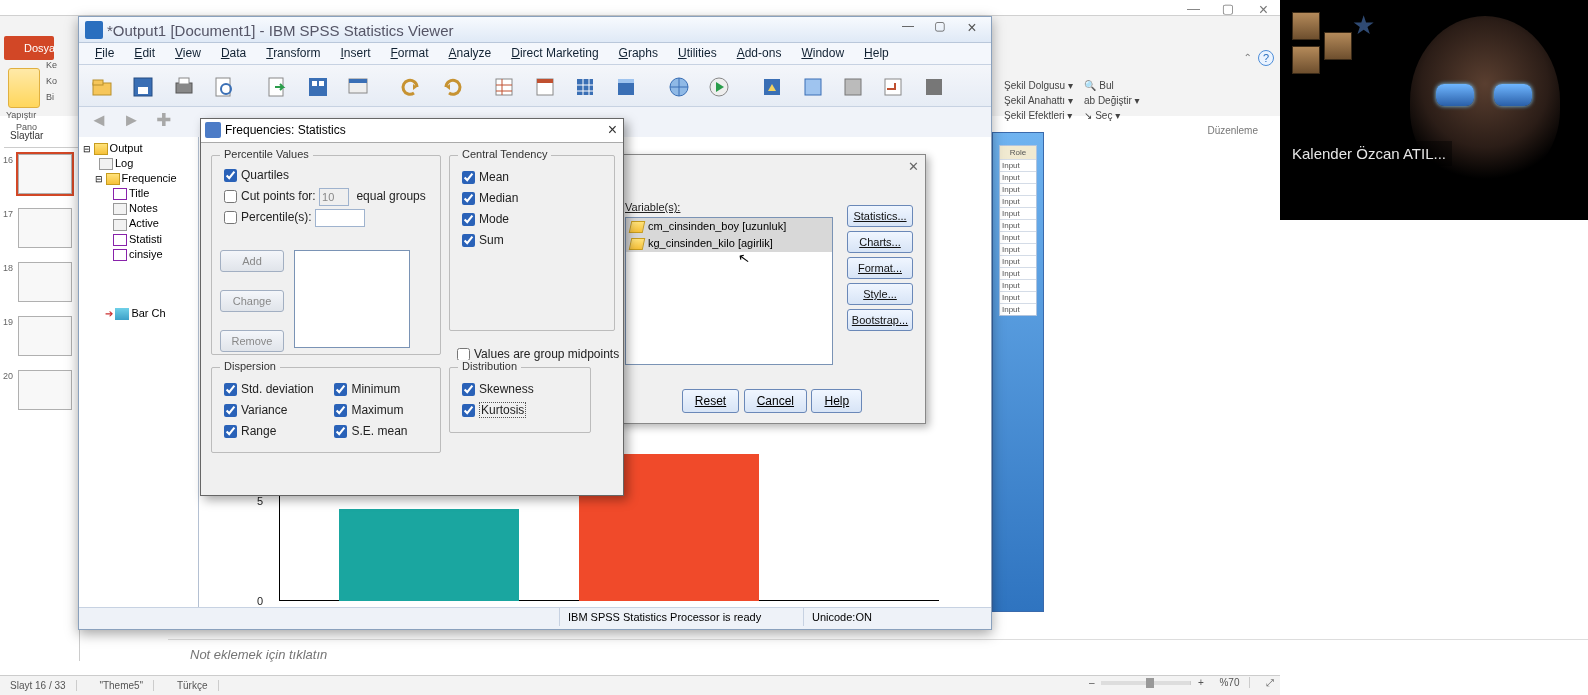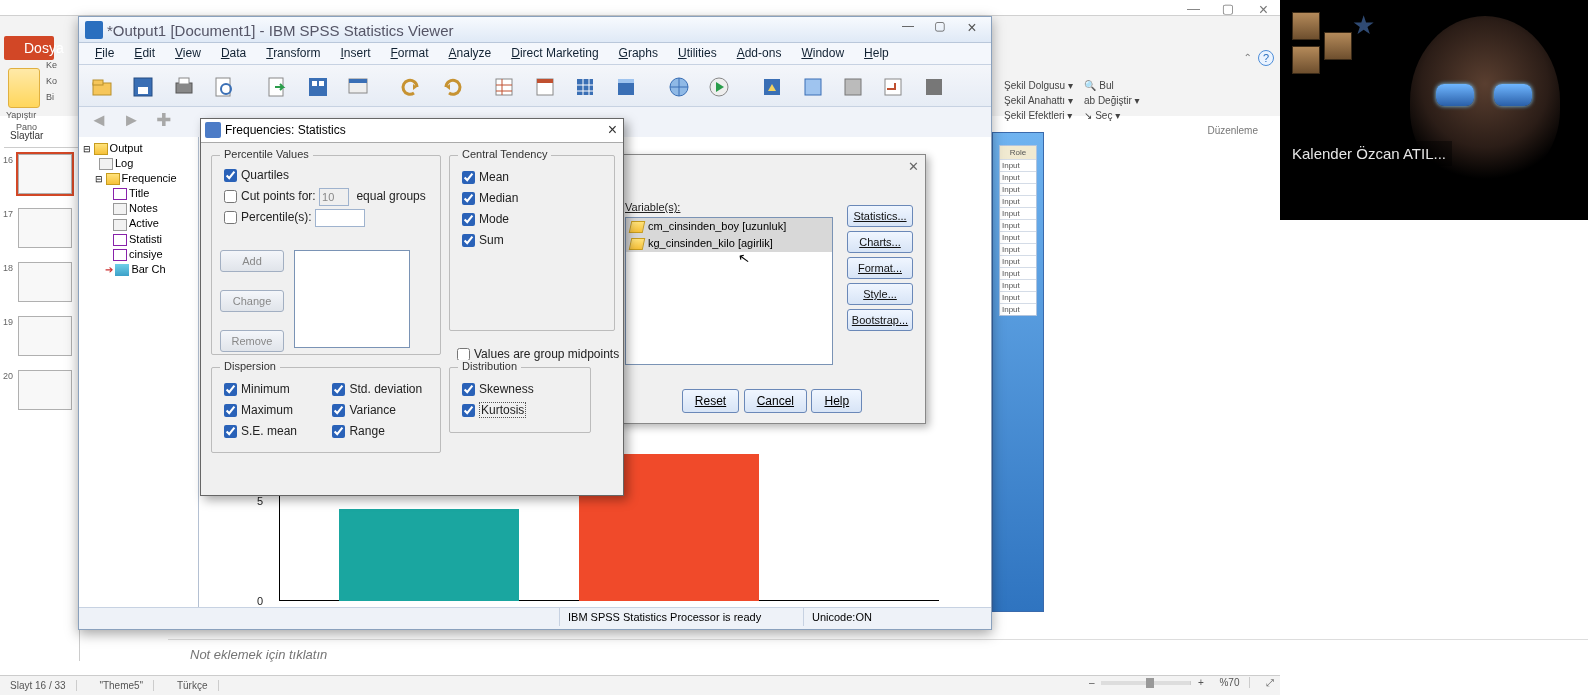--- a/index.html
+++ b/index.html
@@ -3,21 +3,21 @@
 <meta charset="utf-8">
 <style>
   * { box-sizing: border-box; font-family: "Segoe UI", Tahoma, sans-serif; }
   body { margin:0; width:1588px; height:695px; background:#fff; overflow:hidden; position:relative; }
   
   .pp-top { position:absolute; left:0; top:0; width:1280px; height:16px; background:#fff; border-bottom:1px solid #d0d0d0; font-size:10px; }
   .pp-top .pp-close { position:absolute; right:12px; top:1px; font-size:16px; color:#777; }
   .pp-top .pp-max  { position:absolute; right:46px; top:1px; font-size:13px; color:#777; }
   .pp-top .pp-min  { position:absolute; right:80px; top:1px; font-size:13px; color:#777; }
   .pp-ribbon { position:absolute; left:0; top:16px; width:1280px; height:100px; background:#f3f3f3; }
-  .pp-file { position:absolute; left:4px; top:20px; width:50px; height:24px; background:#d24726; color:#fff; font-size:14px; text-align:center; line-height:24px; border-radius:2px;padding-left:20px; }
+  .pp-file { position:absolute; left:4px; top:20px; width:50px; height:24px; background:#d24726; color:#fff; font-size:11px; text-align:center; line-height:24px; border-radius:2px;padding-left:20px; }
   .pp-ribbon-paste { position:absolute; left:8px; top:52px; width:32px; height:40px; background:linear-gradient(#ffe9a8,#ffd65c); border:1px solid #e0b040; border-radius:3px; }
   .pp-ribbon-label { position:absolute; font-size:9px; color:#555; }
   .pp-slaytlar { position:absolute; left:4px; top:124px; font-size:10px; color:#333; padding:6px; border-bottom:1px solid #ccc; width:74px; }
   .pp-slides { position:absolute; left:0; top:148px; width:80px; bottom:34px; overflow:hidden; background:#fff; border-right:1px solid #ccc; }
   .pp-slide { margin:6px 6px 14px 18px; width:54px; height:40px; border:1px solid #b0b0b0; background:#f8f8f8; position:relative; }
   .pp-slide.sel { outline:2px solid #d24726; }
   .pp-slide-num { position:absolute; left:-16px; top:0; font-size:9px; color:#666; }
   .pp-status { position:absolute; left:0; bottom:0; width:1280px; height:20px; background:#f3f3f3; border-top:1px solid #ccc; font-size:10px; color:#555; line-height:20px; }
   .pp-status span { margin:0 10px; border-right:1px solid #ccc; padding-right:10px; }
   .pp-notes-bar { position:absolute; left:168px; right:0; bottom:22px; height:34px; background:#fff; border-top:1px solid #ddd; }
@@ -297,21 +297,21 @@
   <div class="spss-body">
     <div class="spss-tree">
       <div class="tree-item"><span style="font-size:9px;">⊟</span> <span class="ticon ti-out"></span><span>Output</span></div>
       <div class="tree-item" style="padding-left:18px;"><span class="ticon ti-log"></span><span>Log</span></div>
       <div class="tree-item" style="padding-left:14px;"><span style="font-size:9px;">⊟</span> <span class="ticon ti-out"></span><span>Frequencie</span></div>
       <div class="tree-item" style="padding-left:32px;"><span class="ticon ti-stat"></span><span>Title</span></div>
       <div class="tree-item" style="padding-left:32px;"><span class="ticon ti-log"></span><span>Notes</span></div>
       <div class="tree-item" style="padding-left:32px;"><span class="ticon ti-log"></span><span>Active</span></div>
       <div class="tree-item" style="padding-left:32px;"><span class="ticon ti-stat"></span><span>Statisti</span></div>
       <div class="tree-item" style="padding-left:32px;"><span class="ticon ti-stat"></span><span>cinsiye</span></div>
-      <div class="tree-item" style="padding-left:24px;"><span class="tree-arrow">➔</span><span class="ticon ti-chart"></span><span>Bar Ch</span></div>
+      <div class="tree-item" style="padding-left:24px;margin-top:44px;"><span class="tree-arrow">➔</span><span class="ticon ti-chart"></span><span>Bar Ch</span></div>
     </div>
     <div class="spss-output">
       <div class="chart-area">
         <div class="chart-yaxis"></div>
         <div class="chart-axis"></div>
         <div class="chart-label" style="left:-2px; bottom:10px;">0</div>
         <div class="chart-label" style="left:-2px; top:78px;">5</div>
         <div id="chart-bars">
             <div class="chart-bar" style="left: 80px; height: 92px; background: rgb(26, 166, 160);"></div>
             <div class="chart-label" style="left: 140px; bottom: 0px;">Erkek</div>
@@ -377,29 +377,29 @@
       <label class="chk"><input type="checkbox" checked="" style=""><span>Median</span></label>
       <label class="chk"><input type="checkbox" checked="" style=""><span>Mode</span></label>
       <label class="chk"><input type="checkbox" checked="" style=""><span>Sum</span></label>
     </div>
   </div>
   <label class="chk" style="position:absolute; left:252px; top:224px;"><input type="checkbox" style=""><span>Values are group midpoints</span></label>
 
   <div class="grp" style="left:10px; top:248px; width:230px; height:86px;">
     <div class="legend">Dispersion</div>
     <div style="padding:10px 0 0 8px;">
+      <div style="display:inline-block; width:106px; vertical-align:top;">
+        <label class="chk"><input type="checkbox" checked="" style=""><span>Std. deviation</span></label>
+        <label class="chk"><input type="checkbox" checked="" style=""><span>Variance</span></label>
+        <label class="chk"><input type="checkbox" checked="" style=""><span>Range</span></label>
+      </div>
       <div style="display:inline-block; width:104px; vertical-align:top;">
         <label class="chk"><input type="checkbox" checked="" style=""><span>Minimum</span></label>
         <label class="chk"><input type="checkbox" checked="" style=""><span>Maximum</span></label>
         <label class="chk"><input type="checkbox" checked="" style=""><span>S.E. mean</span></label>
-      </div>
-      <div style="display:inline-block; width:106px; vertical-align:top;">
-        <label class="chk"><input type="checkbox" checked="" style=""><span>Std. deviation</span></label>
-        <label class="chk"><input type="checkbox" checked="" style=""><span>Variance</span></label>
-        <label class="chk"><input type="checkbox" checked="" style=""><span>Range</span></label>
       </div>
     </div>
   </div>
 
   <div class="grp" style="left:248px; top:248px; width:142px; height:66px;">
     <div class="legend">Distribution</div>
     <div style="padding:10px 8px 0 8px;">
       <label class="chk"><input type="checkbox" checked="" style=""><span>Skewness</span></label>
       <label class="chk"><input type="checkbox" checked="" style=""><span style="border:1px dotted #555; padding:0 1px;">Kurtosis</span></label>
     </div>

